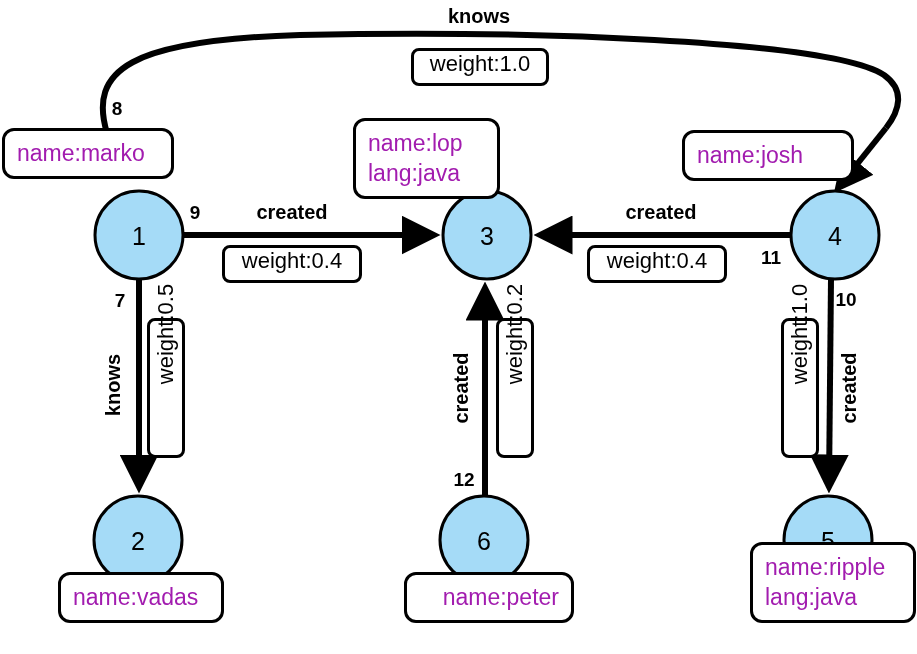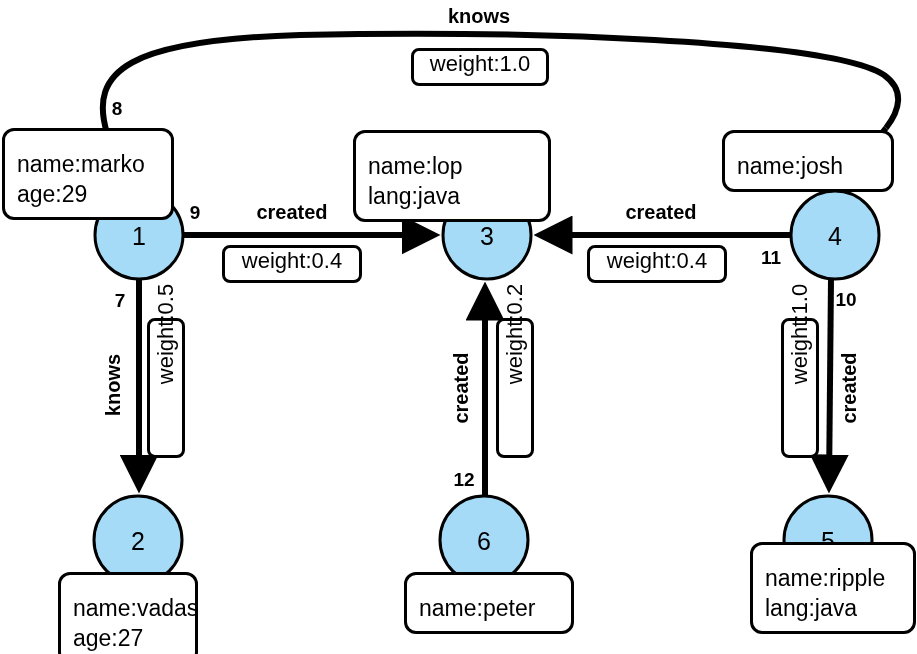--- a/index.html
+++ b/index.html
@@ -73,22 +73,22 @@
   
   .prop-box {
     position: absolute;
     box-sizing: border-box;
     background: #ffffff;
     border: 3px solid #000000;
     border-radius: 12px;
     font-family: "Liberation Sans", sans-serif;
     font-size: 23px;
     line-height: 30px;
-    color: #000000;
-    padding: 18px 12px 8px 12px;
+    color: #a21caf;
+    padding: 7px 12px 8px 12px;
     white-space: nowrap;
   }
   .prop-box .prop-line {
     display: block;
   }
   .weight-box {
     position: absolute;
     box-sizing: border-box;
     background: #ffffff;
     border: 3px solid #000000;
@@ -182,43 +182,41 @@
 
     <text class="edge-type-label" x="661" y="212">created</text>
     <text class="edge-id-label" x="771" y="257">11</text>
 
     <text class="edge-type-label" x="849" y="388" transform="rotate(-90 849 388)">created</text>
     <text class="edge-id-label" x="846" y="299">10</text>
   </svg>
 
   <div class="prop-box" style="left:2px; top:128px; width:172px;">
     <span class="prop-line">name:marko</span>
-    <span class="prop-line">age:29</span>
-  </div>
-
-  <div class="prop-box" style="left:58px; top:572px; width:140px;">
+  </div>
+
+  <div class="prop-box" style="left:58px; top:572px; width:166px;">
     <span class="prop-line">name:vadas</span>
-    <span class="prop-line">age:27</span>
-  </div>
-
-  <div class="prop-box" style="left:353px; top:130px; width:198px;">
+  </div>
+
+  <div class="prop-box" style="left:353px; top:118px; width:147px;">
     <span class="prop-line">name:lop</span>
     <span class="prop-line">lang:java</span>
   </div>
 
-  <div class="prop-box" style="left:722px; top:130px; width:172px;">
+  <div class="prop-box" style="left:682px; top:130px; width:172px;">
     <span class="prop-line">name:josh</span>
   </div>
 
   <div class="prop-box" style="left:750px; top:542px; width:166px;">
     <span class="prop-line">name:ripple</span>
     <span class="prop-line">lang:java</span>
   </div>
 
-  <div class="prop-box" style="left:404px; top:572px; width:170px;">
+  <div class="prop-box" style="left:404px; top:572px; width:170px;text-align:right;">
     <span class="prop-line">name:peter</span>
   </div>
 
   <div class="weight-box" style="left:411px; top:48px; width:138px; height:38px;">
     <span class="wlabel">weight:1.0</span>
   </div>
 
   <div class="weight-box" style="left:222px; top:245px; width:140px; height:38px;">
     <span class="wlabel">weight:0.4</span>
   </div>

